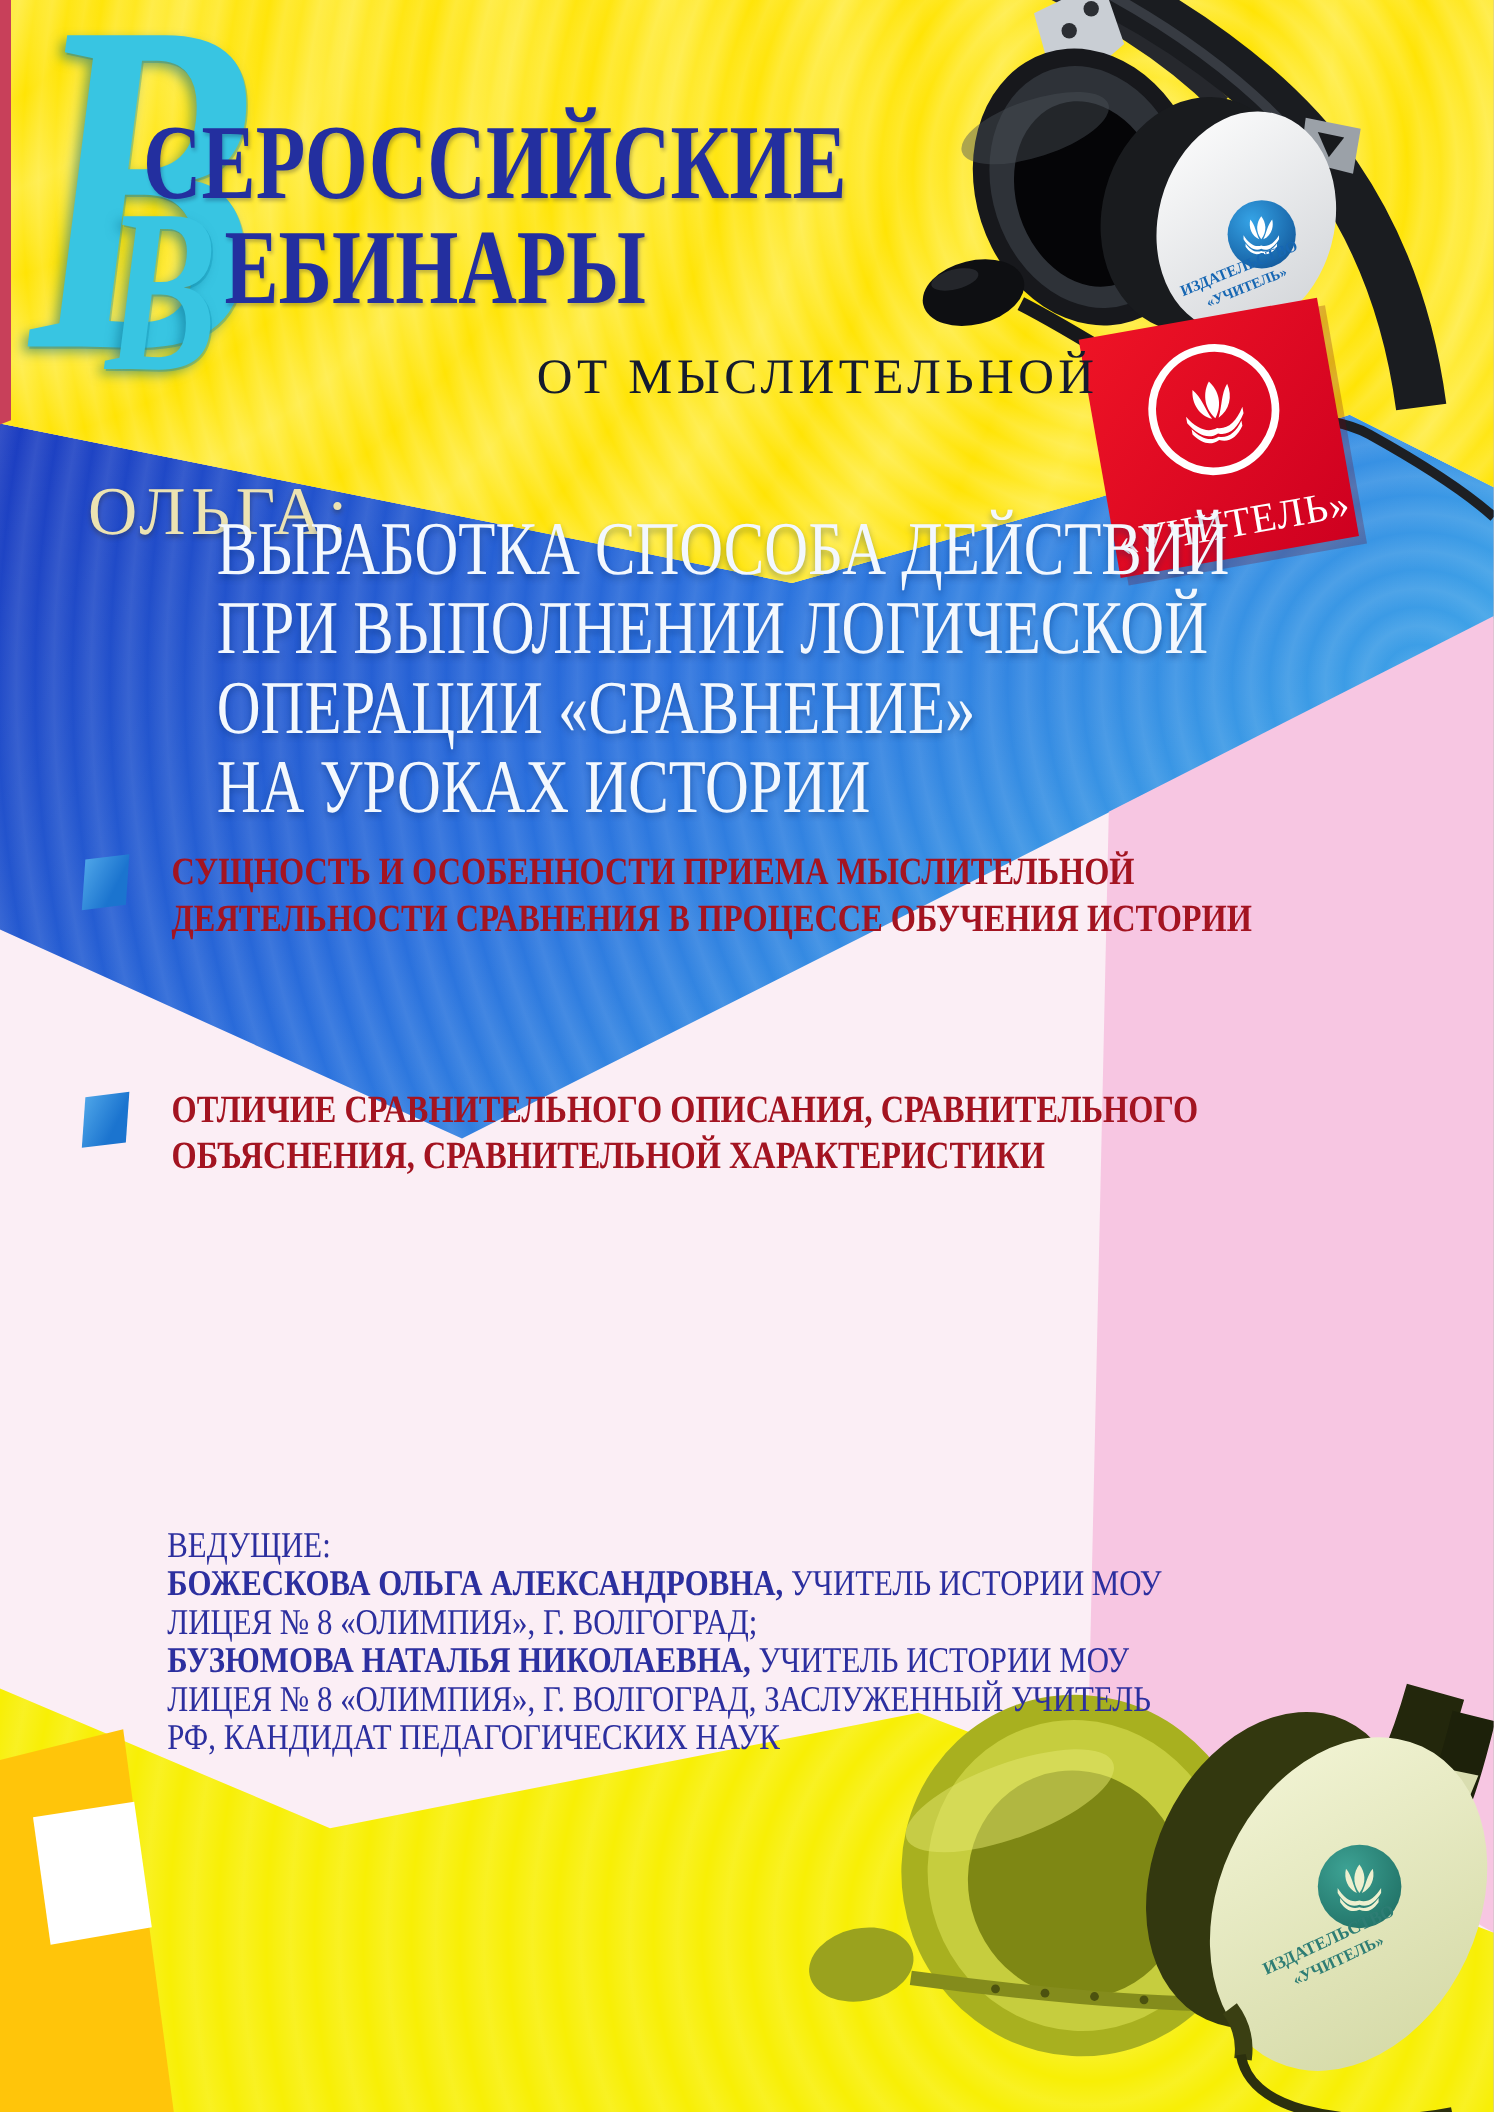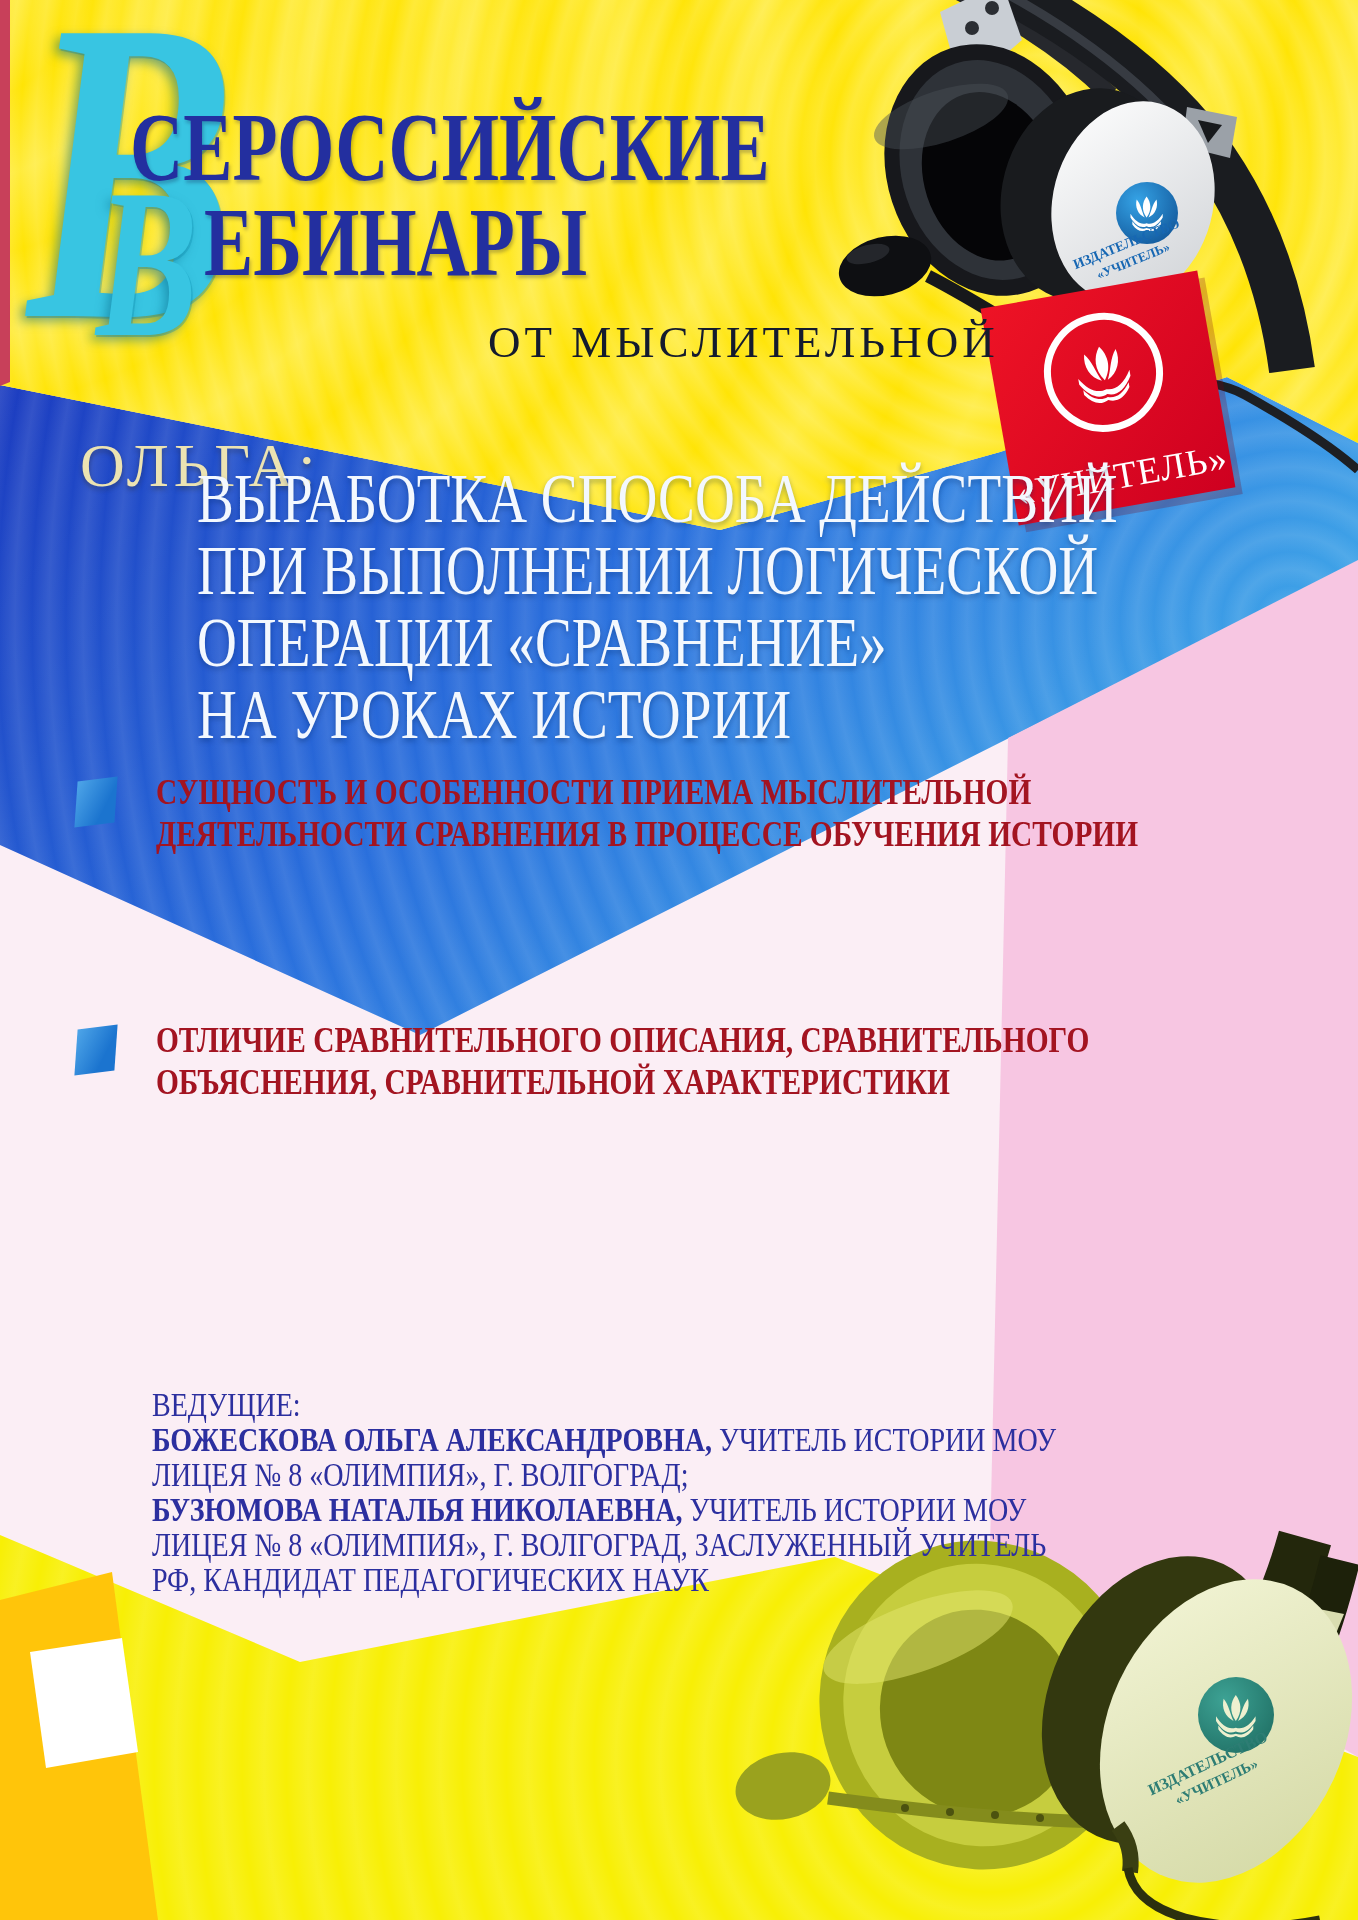--- a/index.html
+++ b/index.html
@@ -238,21 +238,21 @@
     <div>НА УРОКАХ ИСТОРИИ</div>
   </div>
 
   <div class="agenda-item" style="top:772px;">
     <span class="bullet"></span>
     <div class="agenda-text">
       <div>СУЩНОСТЬ И ОСОБЕННОСТИ ПРИЕМА МЫСЛИТЕЛЬНОЙ</div>
       <div>ДЕЯТЕЛЬНОСТИ СРАВНЕНИЯ В ПРОЦЕССЕ ОБУЧЕНИЯ ИСТОРИИ</div>
     </div>
   </div>
-  <div class="agenda-item" style="top:1020px;">
+  <div class="agenda-item" style="top:988px;">
     <span class="bullet"></span>
     <div class="agenda-text">
       <div>ОТЛИЧИЕ СРАВНИТЕЛЬНОГО ОПИСАНИЯ, СРАВНИТЕЛЬНОГО</div>
       <div>ОБЪЯСНЕНИЯ, СРАВНИТЕЛЬНОЙ ХАРАКТЕРИСТИКИ</div>
     </div>
   </div>
 
   <div class="presenters">
     <div>ВЕДУЩИЕ:</div>
     <div><span class="b">БОЖЕСКОВА ОЛЬГА АЛЕКСАНДРОВНА,</span><span> УЧИТЕЛЬ ИСТОРИИ МОУ</span></div>

